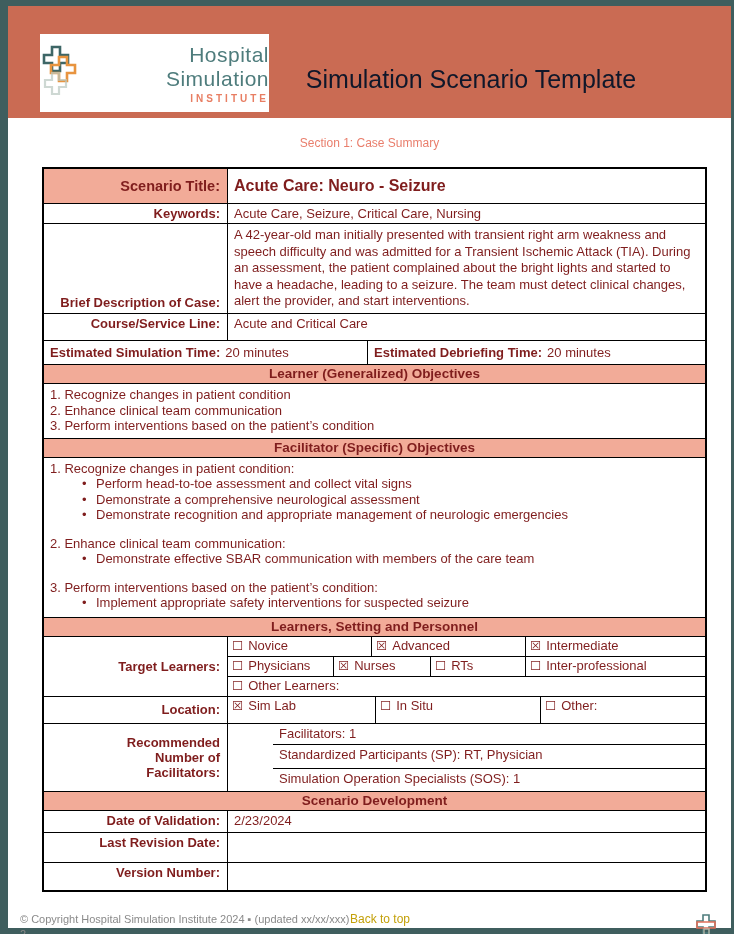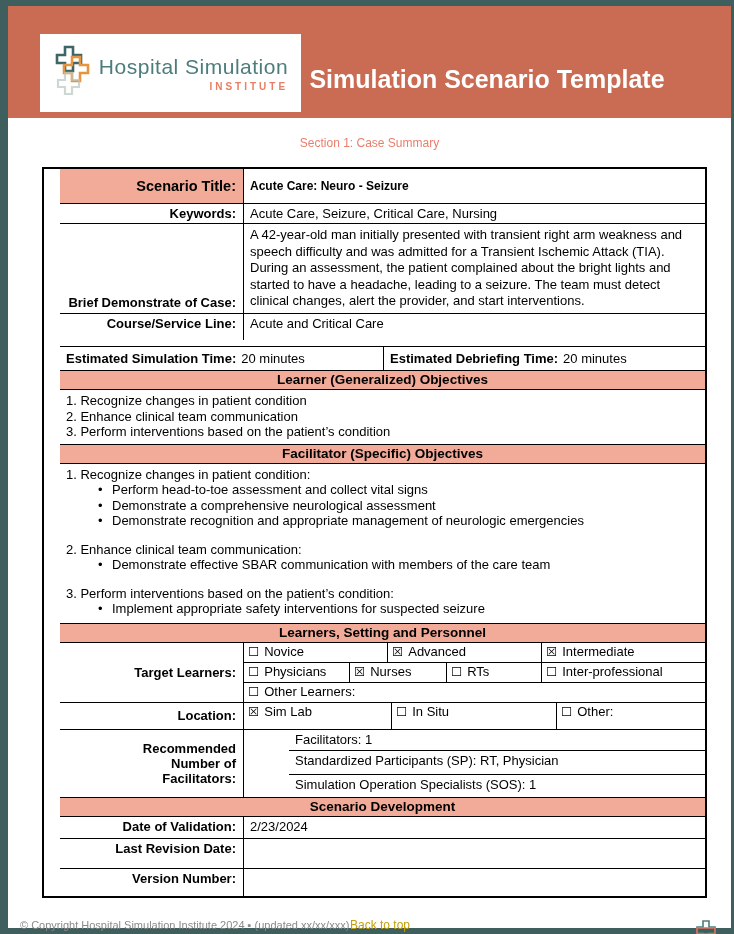--- a/index.html
+++ b/index.html
@@ -13,59 +13,59 @@
   .page {
     position:absolute; left:8px; top:6px; width:723px; height:922px;
     background:#ffffff;
   }
   
   .band {
     height:112px; background:#ca6b53;
     display:flex; align-items:flex-end;
   }
   .logo-box {
-    background:#ffffff; width:261px; height:78px;
+    background:#ffffff; width:229px; height:78px;
     margin-left:32px; margin-bottom:6px;
     display:flex; align-items:center; justify-content:center; gap:6px;
   }
   .logo-text { text-align:right; }
   .logo-name { font-size:21px; color:#4e7c7c; letter-spacing:0.5px; }
   .logo-sub  { font-size:10px; color:#e87e63; font-weight:600; letter-spacing:3px; margin-top:2px; }
   .band-title-wrap { flex:1; display:flex; justify-content:center; padding-right:58px; align-self:center; margin-top:34px;}
-  .band-title { color:#ffffff; font-size:25px;font-weight:bold; }
+  .band-title { color:#0f172a; font-size:25px; }
   
   .section-title {
     text-align:center; color:#e97e6c; font-weight:normal; font-size:12px;
     margin-top:18px; margin-bottom:17px;
   }
   
   .tbl {
     margin-left:34px; width:665px;
-    border:2px solid #000; font-size:13px; color:#000000;padding-left:16px;
+    border:2px solid #000; font-size:13px; color:#7f1d1d;
   }
   .tr { display:grid; border-top:1px solid #000; }
   .tr:first-child { border-top:none; }
   .tr2 { grid-template-columns:183px 1fr; }
   .cell { padding:2px 6px; }
   .vcell { border-left:1px solid #000; }
   .lbl { font-weight:bold; text-align:right; padding-right:7px; }
   .salmon { background:#f2ab98; }
   .hdr {
     background:#f2ab98; text-align:center; font-weight:bold;
     font-size:13.5px; padding:1px 4px; min-height:19px;
   }
   .r-title { min-height:34px; }
   .r-title .lbl { font-size:14.5px; display:flex; align-items:center; justify-content:flex-end; }
-  .r-title .vcell { font-weight:bold; font-size:12px; display:flex; align-items:center; }
+  .r-title .vcell { font-weight:bold; font-size:16px; display:flex; align-items:center; }
   .r-keywords { min-height:19px; }
   .r-desc { min-height:90px; }
   .r-desc .lbl { display:flex; align-items:flex-end; justify-content:flex-end; padding-bottom:3px; }
   .r-desc .vcell { line-height:16.5px; padding-top:3px; }
   .r-course { min-height:27px; }
-  .r-times { grid-template-columns:323px 1fr; min-height:24px;margin-top:6px; }
+  .r-times { grid-template-columns:323px 1fr; min-height:24px; }
   .r-times .cell { display:flex; align-items:center; }
   .inline-lbl { font-weight:bold; }
   .inline-val { margin-left:5px; }
   .obj-list { padding:3px 6px 4px 6px; line-height:15.5px; }
   .fac-content { padding:3px 6px 6px 6px; line-height:15.5px; }
   .fac-group { margin-bottom:13px; }
   .fac-group:last-child { margin-bottom:0; }
   .bullet-li { display:flex; padding-left:32px; }
   .bullet-glyph { width:14px; flex:0 0 14px; }
   
@@ -132,21 +132,21 @@
       <div class="cell lbl salmon">Scenario Title:</div>
       <div class="cell vcell">Acute Care: Neuro - Seizure</div>
     </div>
 
     <div class="tr tr2 r-keywords">
       <div class="cell lbl">Keywords:</div>
       <div class="cell vcell">Acute Care, Seizure, Critical Care, Nursing</div>
     </div>
 
     <div class="tr tr2 r-desc">
-      <div class="cell lbl">Brief Demonstrate of Case:</div>
+      <div class="cell lbl">Brief Description of Case:</div>
       <div class="cell vcell">A 42-year-old man initially presented with transient right arm weakness and speech difficulty and was admitted for a Transient Ischemic Attack (TIA). During an assessment, the patient complained about the bright lights and started to have a headache, leading to a seizure. The team must detect clinical changes, alert the provider, and start interventions.</div>
     </div>
 
     <div class="tr tr2 r-course">
       <div class="cell lbl">Course/Service Line:</div>
       <div class="cell vcell">Acute and Critical Care</div>
     </div>
 
     <div class="tr r-times">
       <div class="cell">

